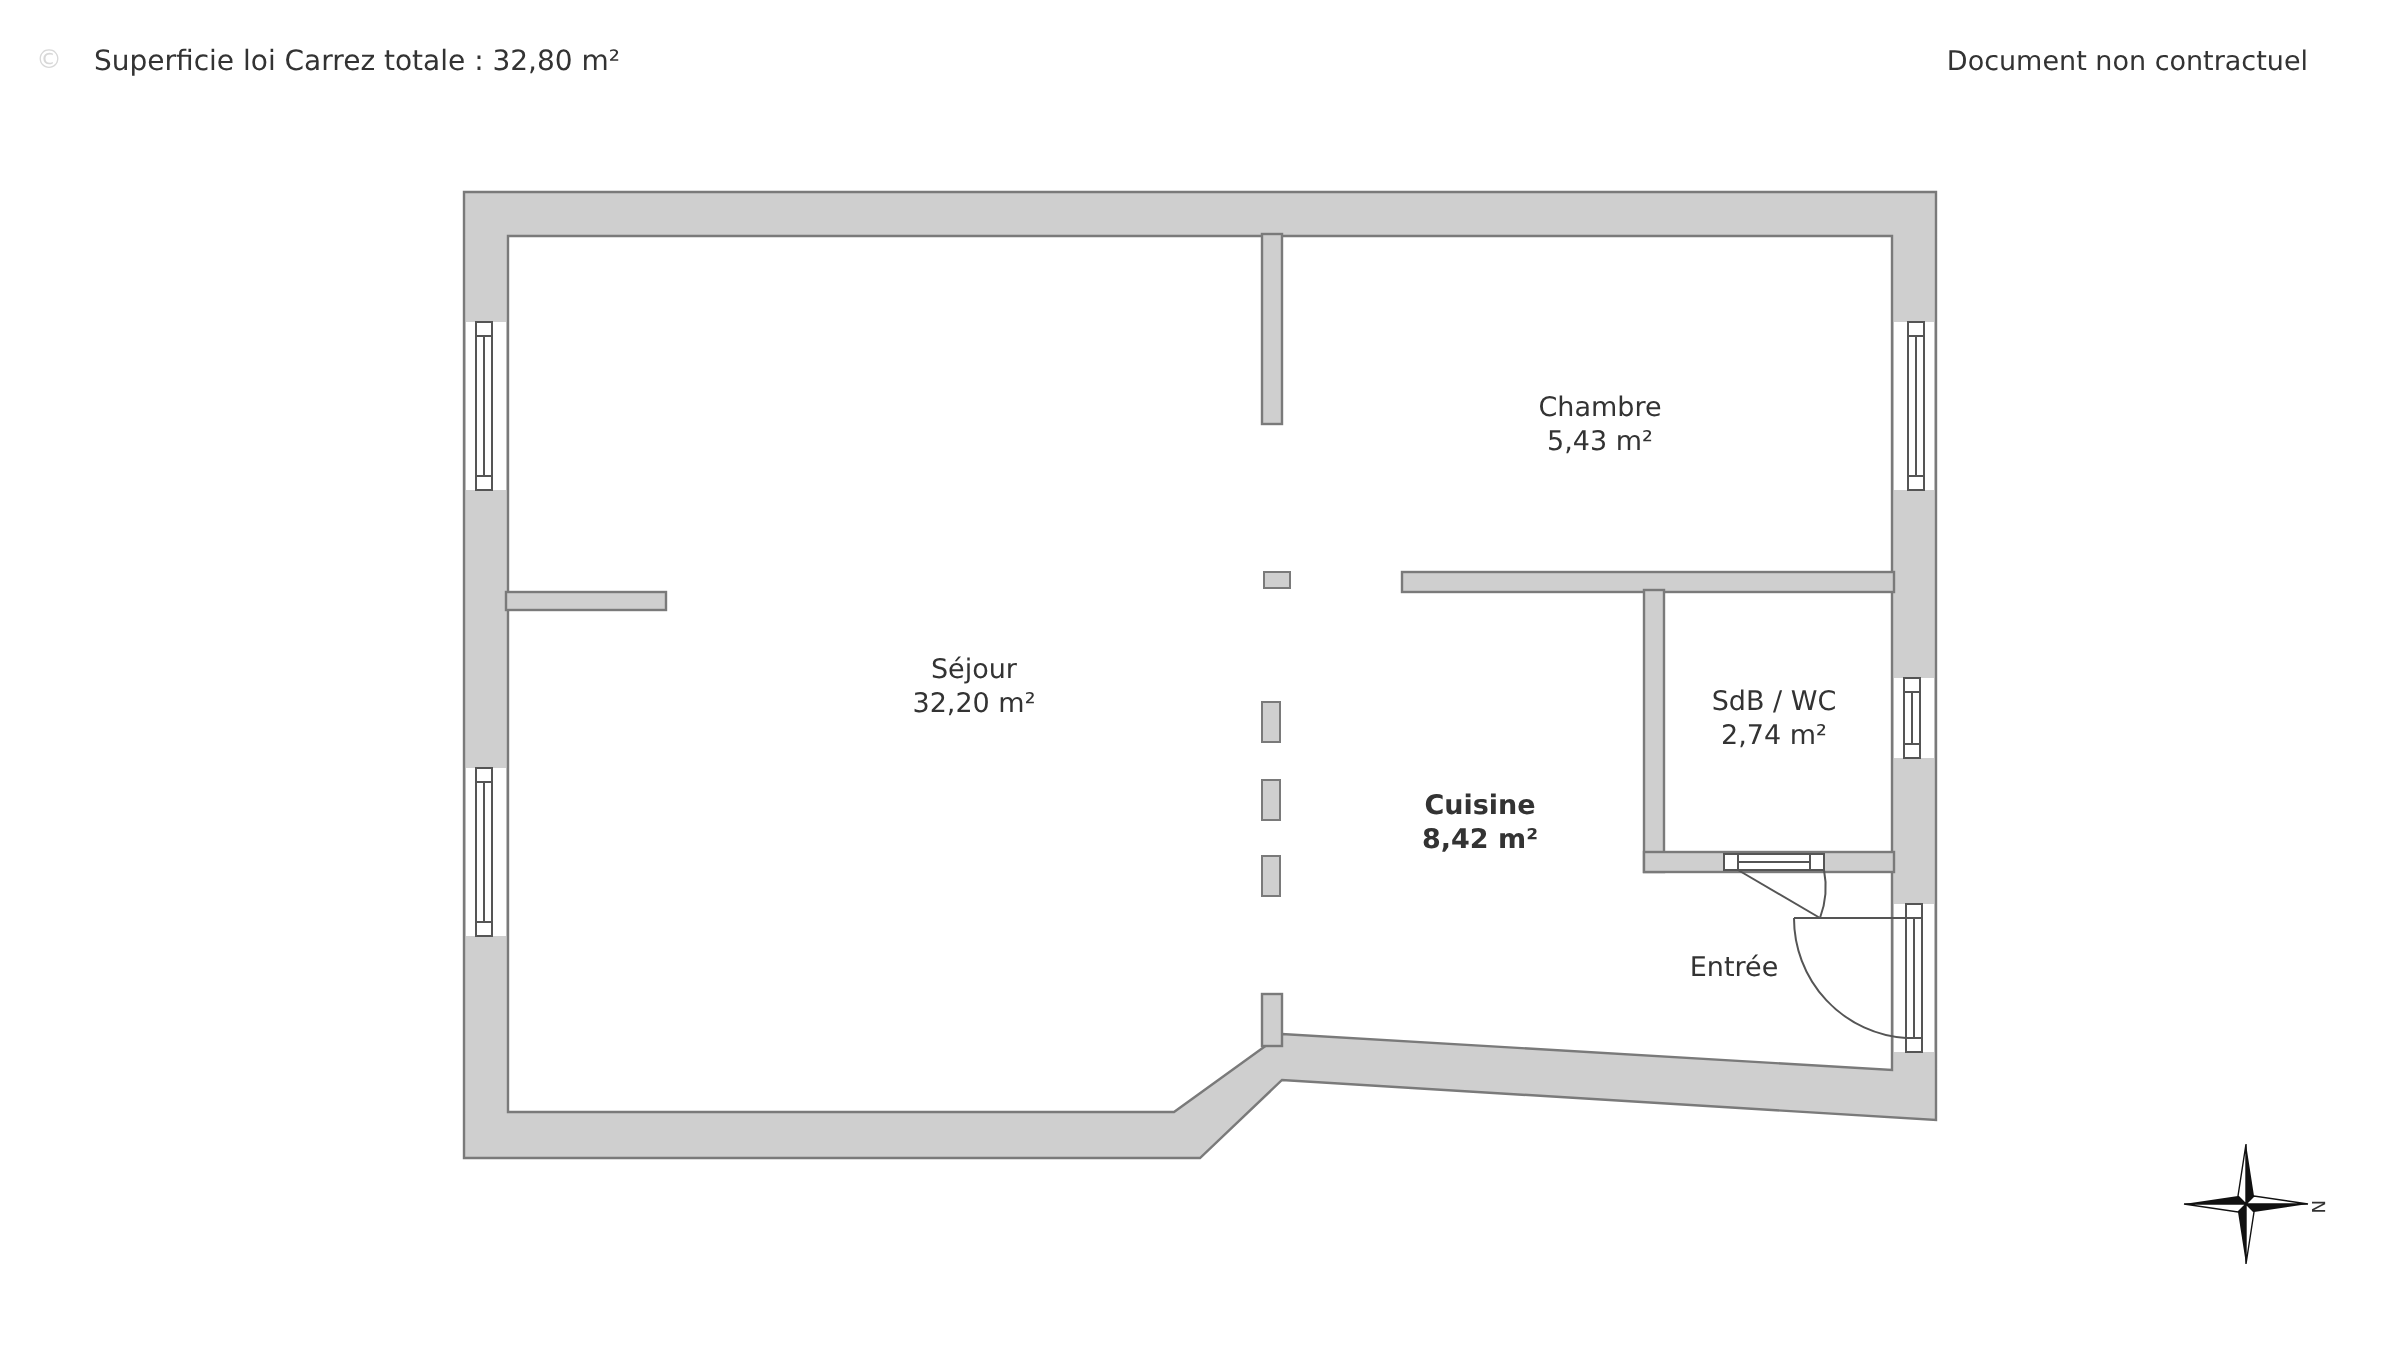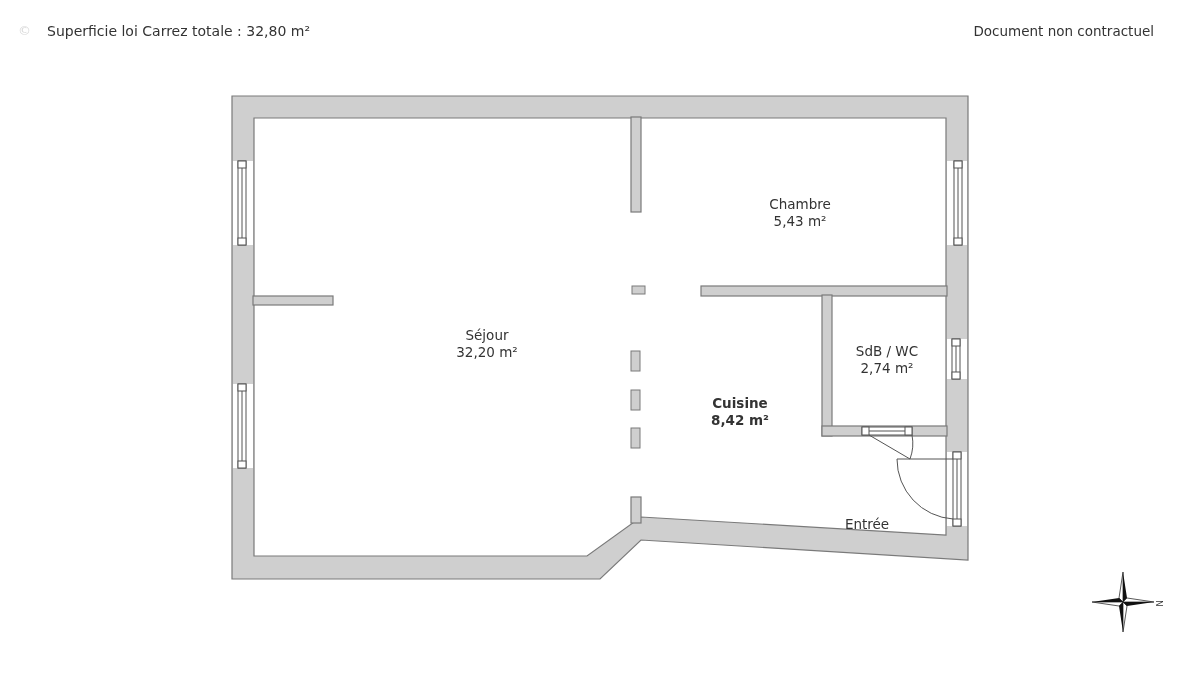--- a/index.html
+++ b/index.html
@@ -117,21 +117,21 @@
   <div>5,43 m²</div>
 </div>
 <div class="room-label" style="left:887px; top:343px;">
   <div>SdB / WC</div>
   <div>2,74 m²</div>
 </div>
 <div class="room-label" style="left:740px; top:395px;font-weight:bold;">
   <div>Cuisine</div>
   <div>8,42 m²</div>
 </div>
-<div class="room-label" style="left:867px; top:476px;margin-top:40px;">
+<div class="room-label" style="left:867px; top:476px;">
   <div>Entrée</div>
 </div>
 
 <div class="compass">
   <svg width="80" height="64" viewBox="0 0 80 64">
 
     <polygon points="35,2 39,28 35,32" fill="#111"></polygon>
     <polygon points="35,2 31,28 35,32" fill="#fff" stroke="#111" stroke-width="0.7"></polygon>
     <polygon points="35,62 31,36 35,32" fill="#111"></polygon>
     <polygon points="35,62 39,36 35,32" fill="#fff" stroke="#111" stroke-width="0.7"></polygon>

